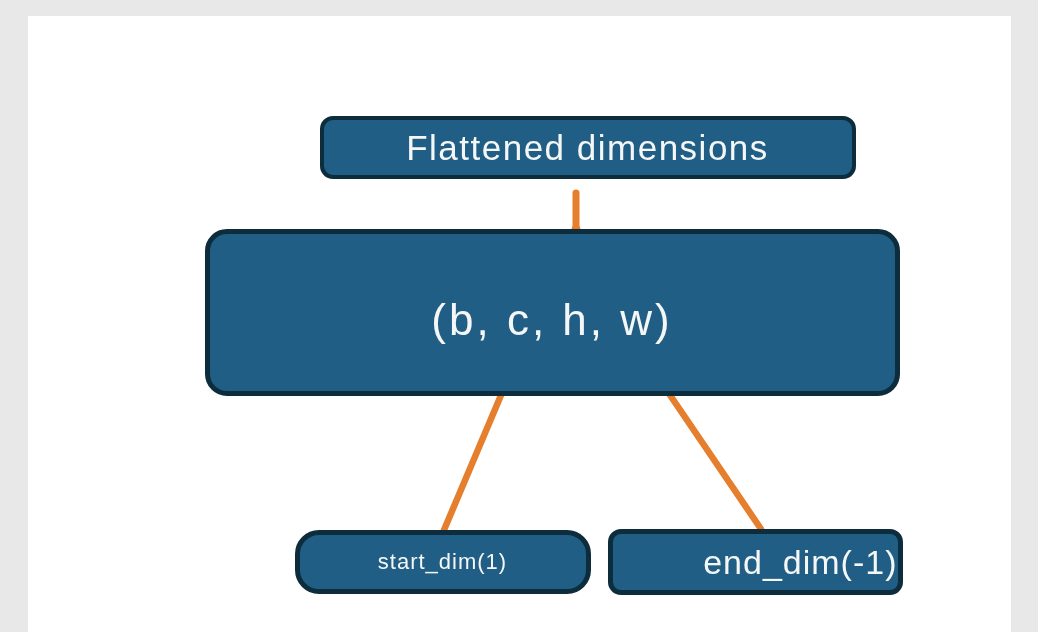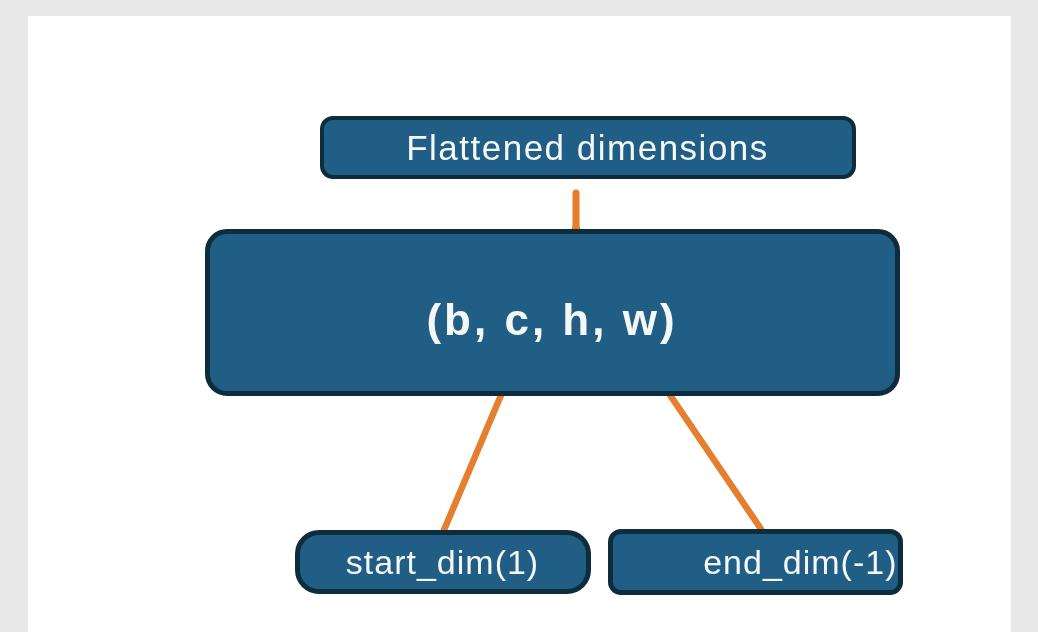--- a/index.html
+++ b/index.html
@@ -41,30 +41,29 @@
     letter-spacing: 1.5px;
   }
 
   .tensor-box {
     left: 177px; top: 213px;
     width: 695px; height: 167px;
     border-radius: 22px;
     border-width: 5px;
     font-size: 44px;
     letter-spacing: 3px;
-    font-weight: bold;
   }
   .tensor-box .label { padding-top: 14px; }
 
   .start-box {
     left: 267px; top: 514px;
     width: 296px; height: 64px;
     border-radius: 24px;
     border-width: 5px;
-    font-size: 34px;
+    font-size: 22px;
     letter-spacing: 1px;
   }
 
   .end-box {
     left: 580px; top: 513px;
     width: 295px; height: 66px;
     border-radius: 13px;
     border-width: 5px;
     font-size: 34px;
     letter-spacing: 1px;

